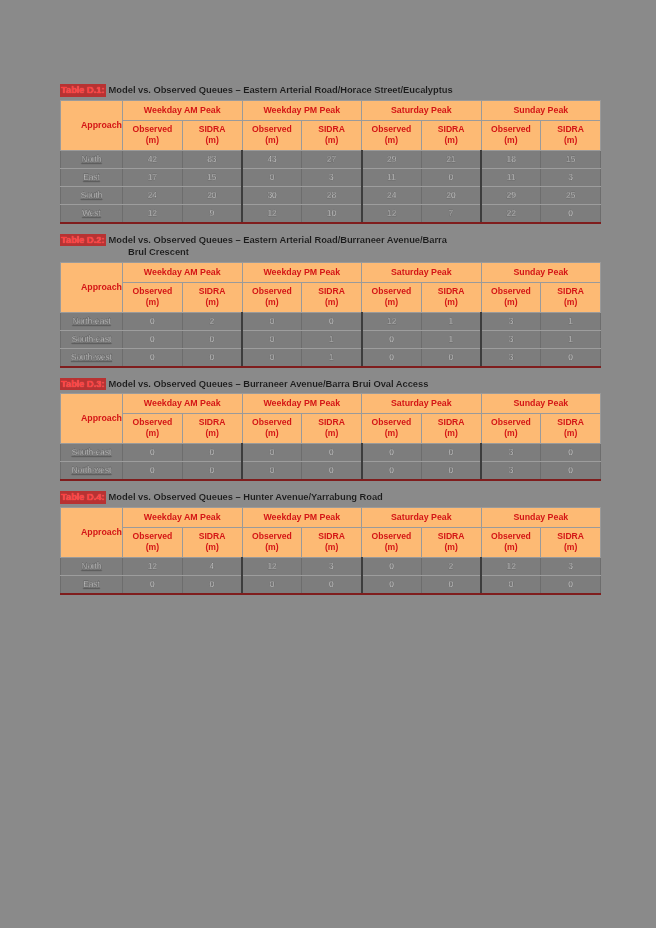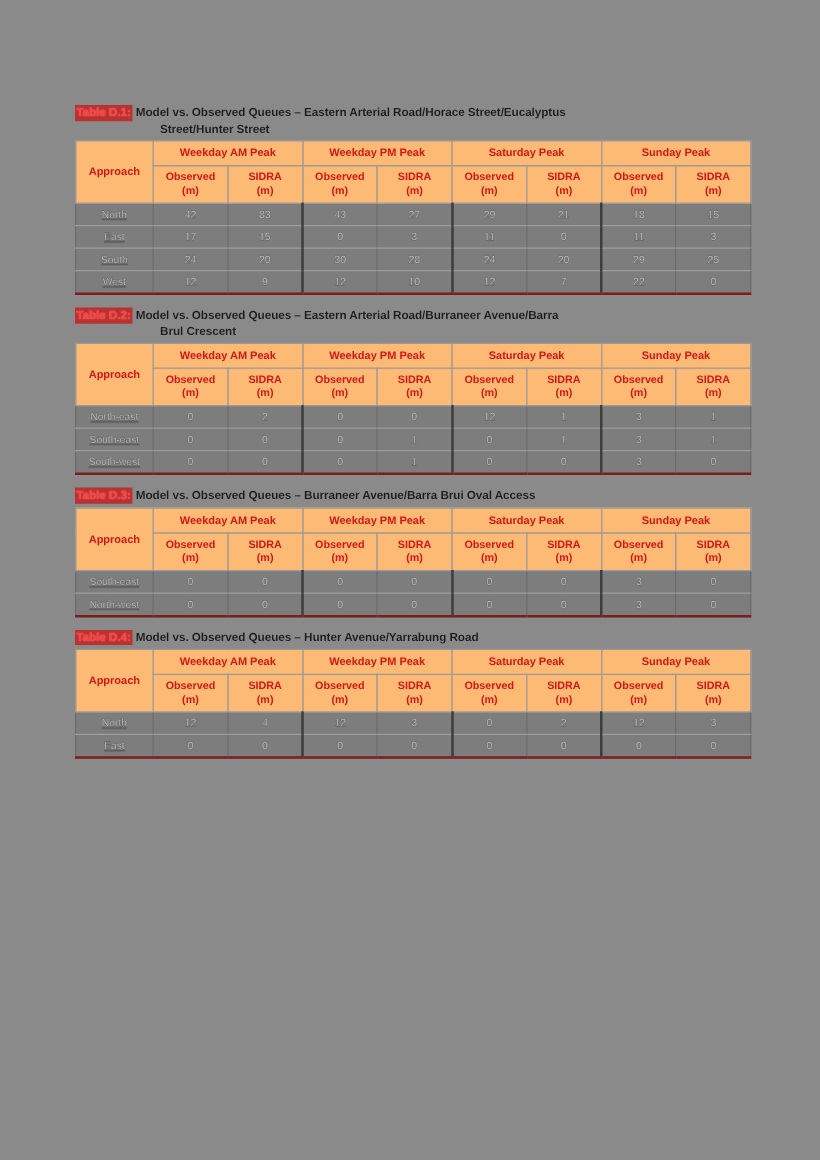--- a/index.html
+++ b/index.html
@@ -85,20 +85,21 @@
     color: #d41616;
     font-size: 8.6px;
     font-weight: bold;
     line-height: 11px;
     padding: 3px 1px;
     border: 1px solid #9a9a9a;
   }
   table.qt thead th.approach {
     font-size: 8.8px;
     padding: 2px 0;
+    text-align: right;
   }
   table.qt thead th.grp {
     font-size: 8.8px;
     padding: 4px 1px 4px 1px;
   }
   table.qt thead th.sub {
     padding: 3px 1px 4px 1px;
   }
   table.qt thead th .unit {
     display: block;
@@ -137,21 +138,21 @@
 
   
   col.c-app { width: 62px; }
   col.c-d   { width: 59.75px; }
 </style>
 </head>
 <body>
 
 <div class="page">
   <div class="content" id="content">
-      <p class="caption"><span class="tag">Table D.1:</span><span class="cap-body">Model vs. Observed Queues – Eastern Arterial Road/Horace Street/Eucalyptus</span><span class="wrapline">Street/Hunter Street</span></p>
+      <p class="caption"><span class="tag">Table D.1:</span><span class="cap-body">Model vs. Observed Queues – Eastern Arterial Road/Horace Street/Eucalyptus</span></p>
       <table class="qt">
         <colgroup>
           <col class="c-app">
           <col class="c-d">
           <col class="c-d">
           <col class="c-d">
           <col class="c-d">
           <col class="c-d">
           <col class="c-d">
           <col class="c-d">

